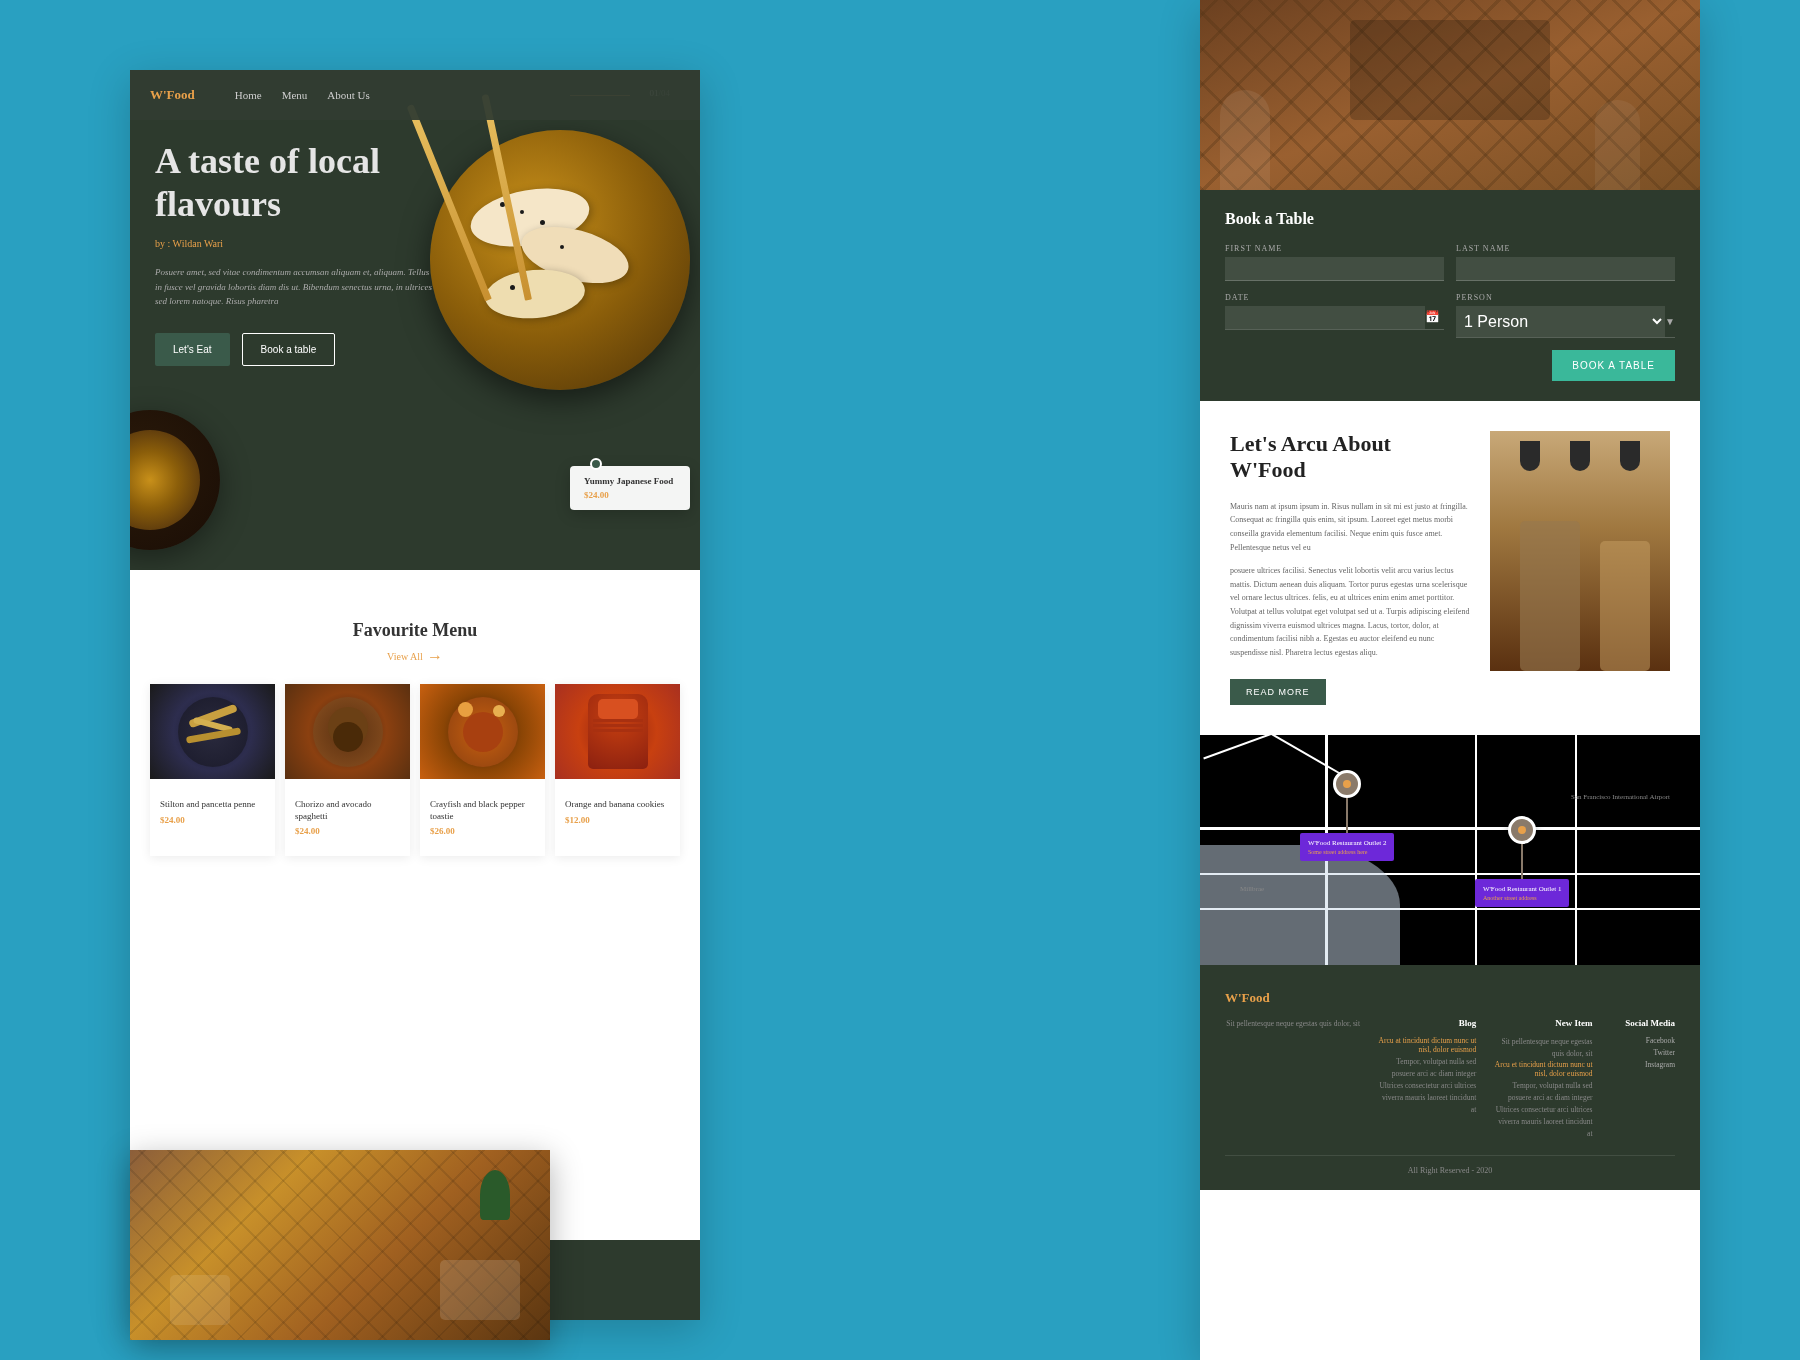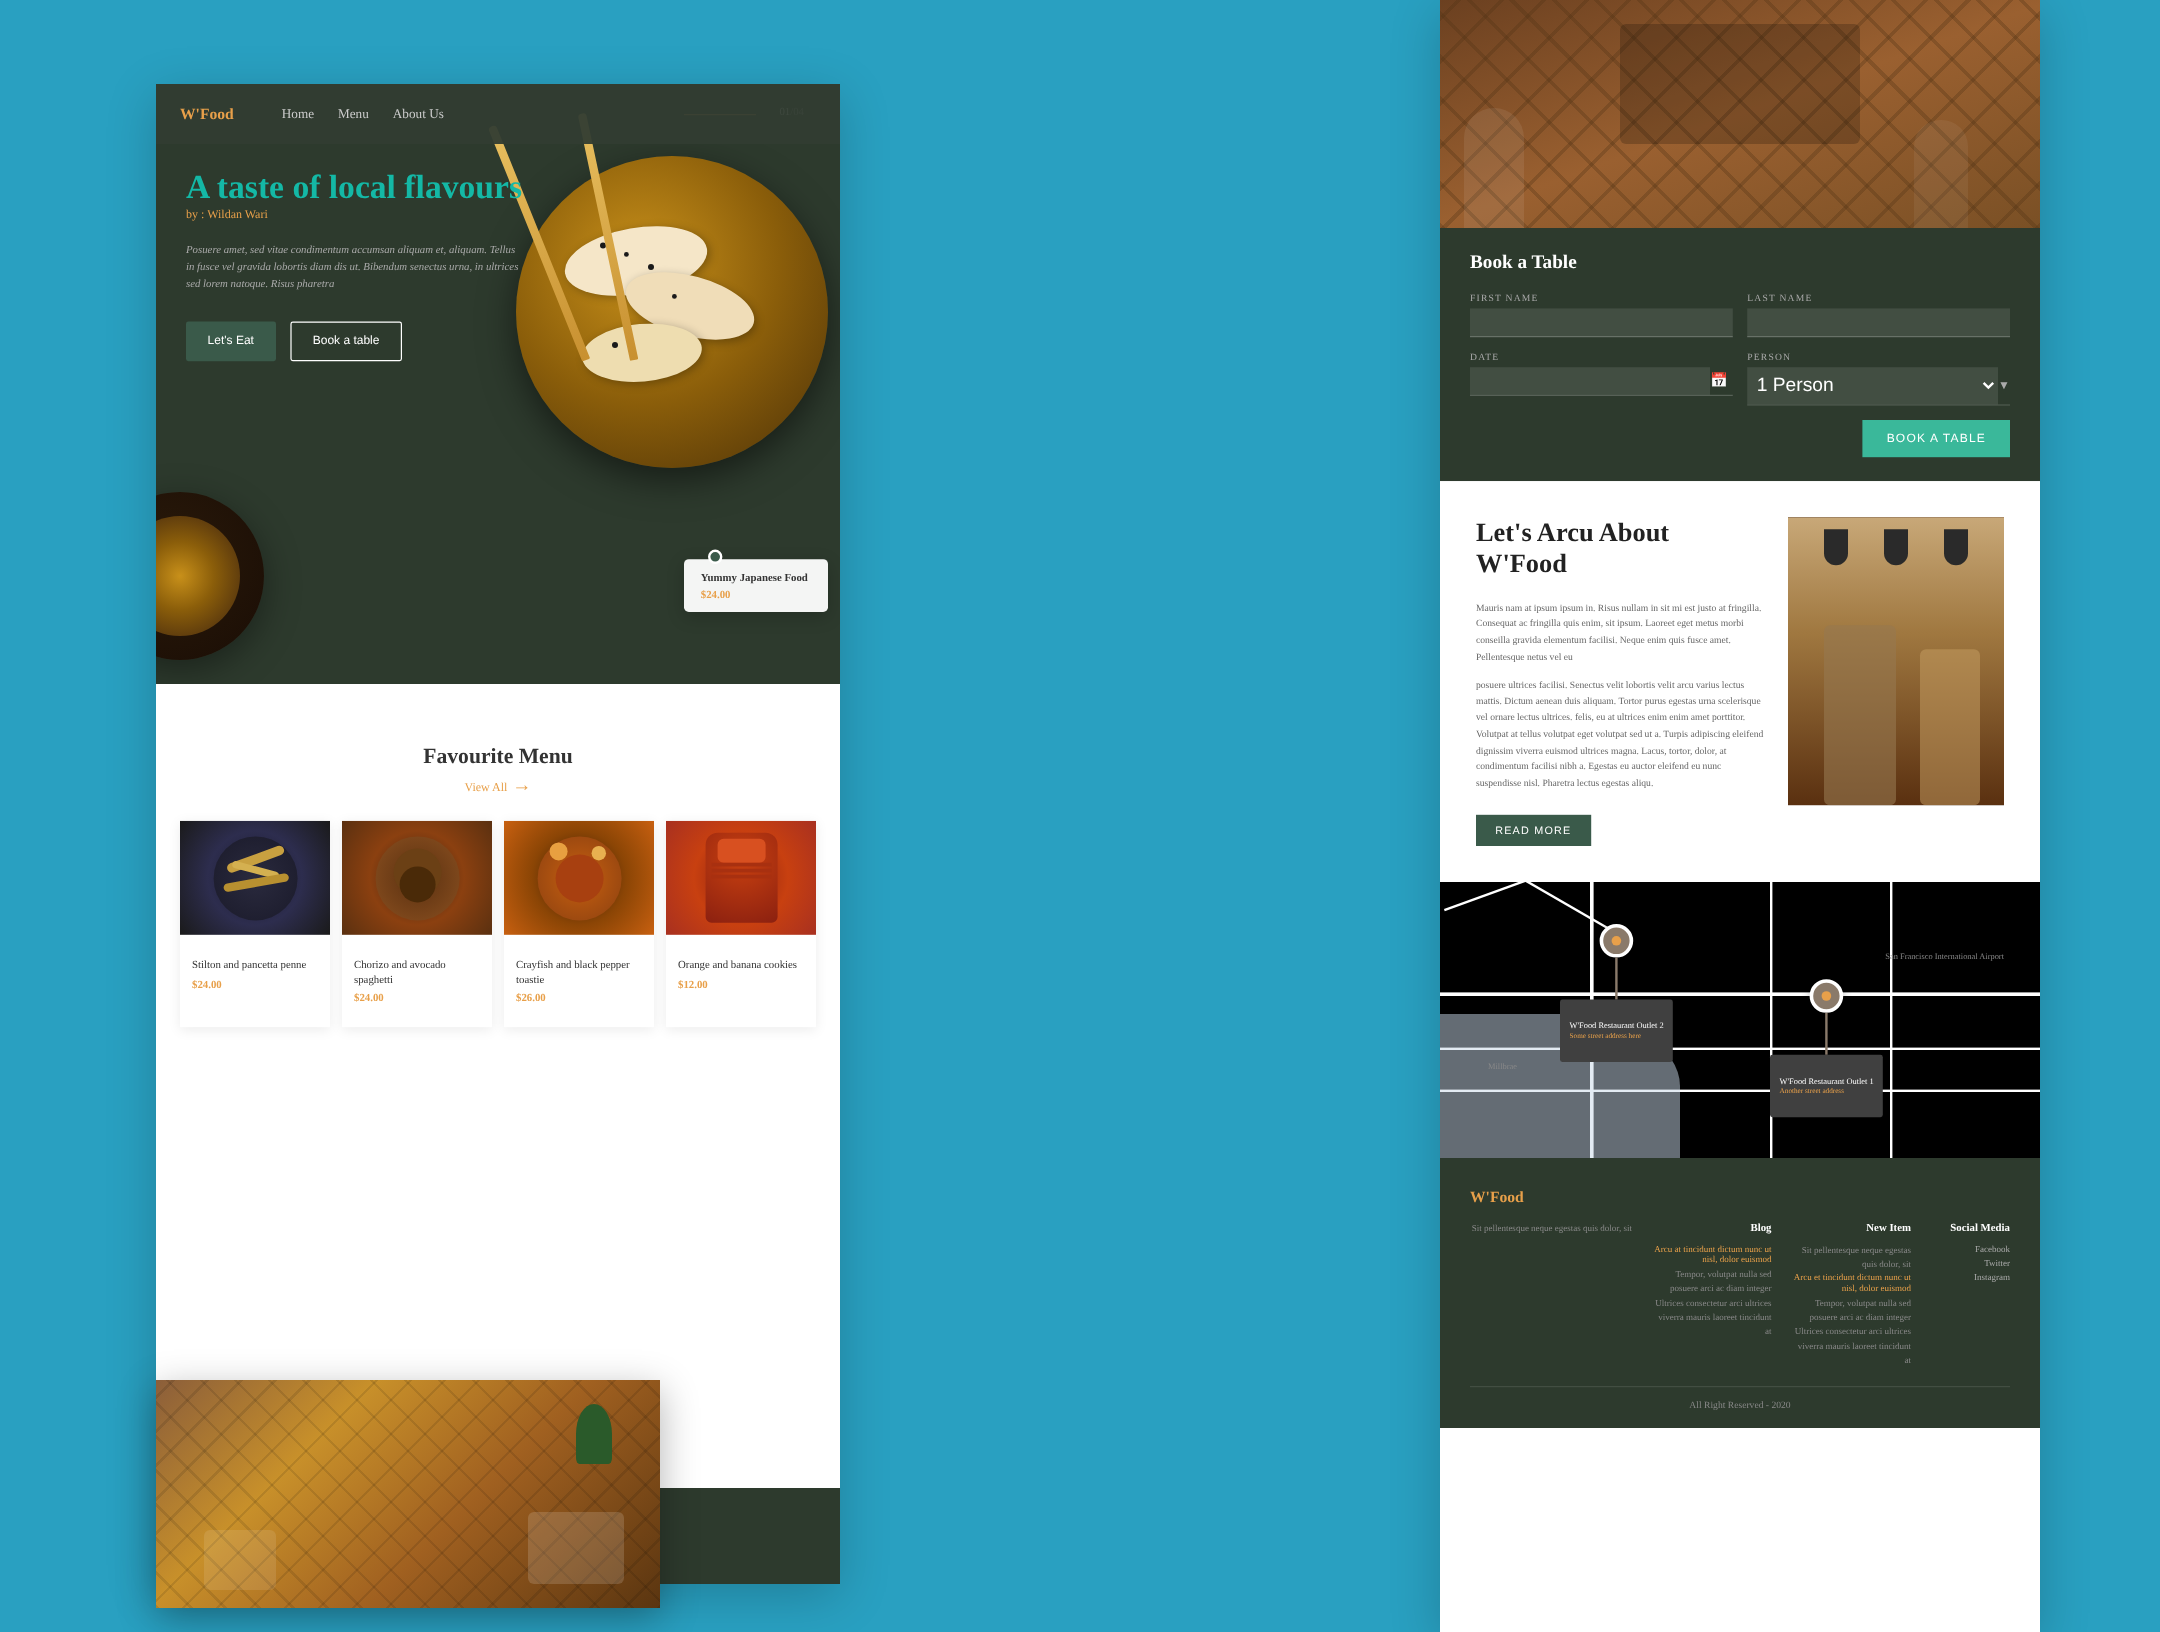--- a/index.html
+++ b/index.html
@@ -64,23 +64,24 @@
       overflow: hidden;
     }
 
     .hero-content {
       position: absolute;
       top: 70px;
       left: 25px;
       width: 280px;
     }
     .hero-title {
-      color: #14b8a6;
-      font-size: 28px;
+      color: #e5e5e5;
+      font-size: 36px;
       line-height: 1.2;
+      margin-bottom: 12px;
     }
     .hero-author {
       color: #e8a04a;
       font-size: 10px;
       margin-bottom: 16px;
     }
     .hero-desc {
       color: #aaa;
       font-size: 9px;
       line-height: 1.6;
@@ -385,23 +386,23 @@
       background: #8a7a6a;
       border: 3px solid #fff;
       box-shadow: 0 2px 8px rgba(0,0,0,0.3);
       display: flex;
       align-items: center;
       justify-content: center;
     }
     .pin-dot { width: 8px; height: 8px; border-radius: 50%; background: #e8a04a; }
     .pin-line { width: 2px; height: 35px; background: #8a7a6a; }
     .pin-label {
-      background: #404040;
+      background: #6d28d9;
       color: #fff;
-      padding: 18px 8px;
+      padding: 6px 8px;
       font-size: 7px;
       border-radius: 2px;
       white-space: nowrap;
       min-width: 80px;
     }
     .pin-sublabel { color: #e8a04a; font-size: 6px; margin-top: 2px; }
 
     .map-pin-1 { top: 15%; left: 20%; }
     .map-pin-2 { top: 35%; left: 55%; }
 

